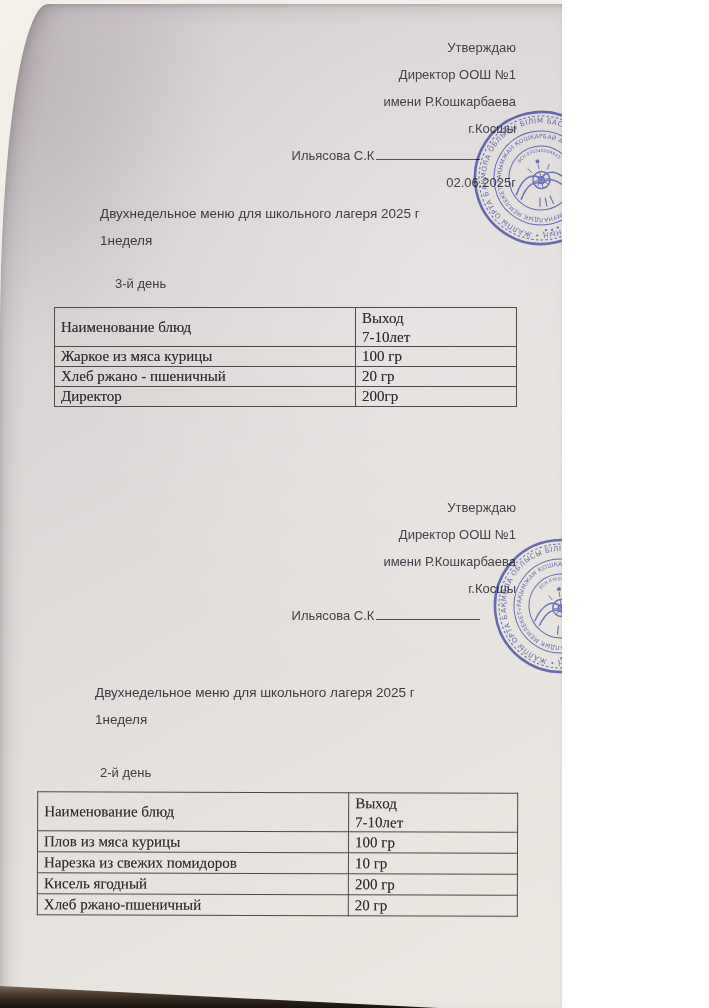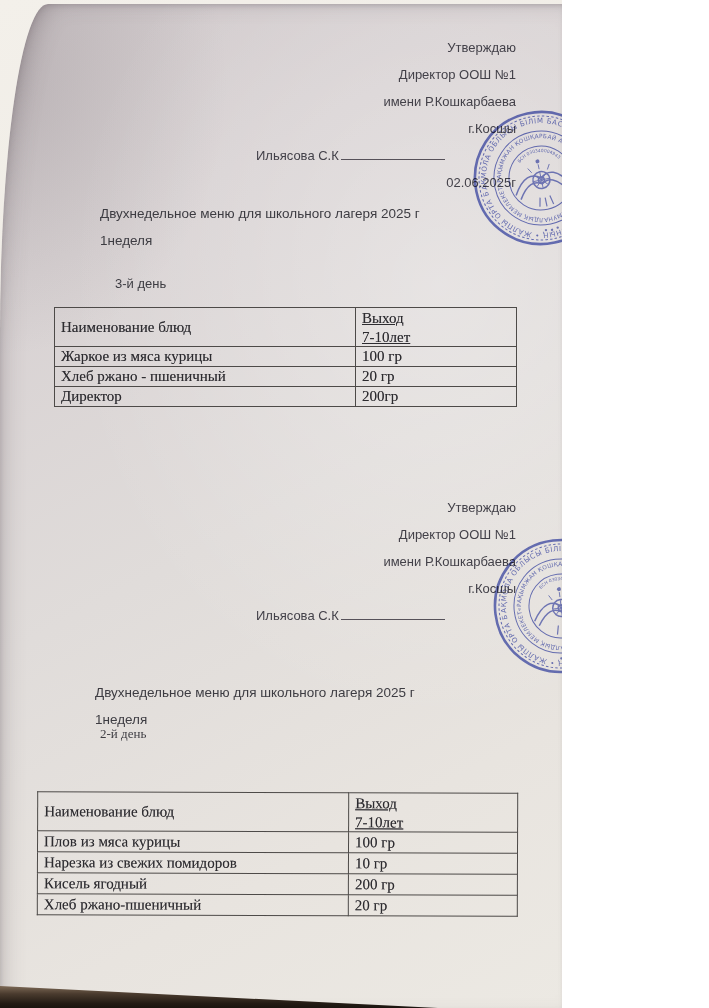--- a/index.html
+++ b/index.html
@@ -14,40 +14,40 @@
            radial-gradient(90% 60% at 0% 8%, rgba(95,85,92,.20), rgba(0,0,0,0) 45%),
            linear-gradient(152deg,#cfc8ca 0%,#d8d2d3 22%,#e0dcda 50%,#e8e4df 78%,#ecE9e3 100%);
          box-shadow:inset 10px 4px 26px -12px rgba(95,85,92,.45), inset 0 2px 6px -2px rgba(120,110,115,.5);}
   
   .desk{position:absolute;left:0;top:984px;width:478px;height:26px;z-index:6;
         clip-path:polygon(0 8%, 100% 100%, 0 100%);
         background:linear-gradient(#8a7560 0%, #4a3b2e 38%, #231b14 75%, #17110c 100%);}
   
   .approval{position:absolute;right:46px;width:260px;text-align:right;z-index:2;}
   .approval .ln{font-size:13px;line-height:15px;margin-bottom:12px;color:#434149;}
-  .sig-row{display:flex;justify-content:flex-start;font-size:13px;line-height:15px;margin-bottom:12px;color:#434149;}
+  .sig-row{display:flex;justify-content:center;font-size:13px;line-height:15px;margin-bottom:12px;color:#434149;}
   .sig-rule{width:104px;margin-left:2px;border-bottom:1.2px solid #565159;height:11px;}
   
   .title-wrap{position:absolute;z-index:2;font-size:13.5px;color:#3d3c42;}
   .day-label{position:absolute;z-index:2;font-size:13px;color:#3d3c42;}
   
   table.menu{position:absolute;z-index:2;border-collapse:collapse;table-layout:fixed;
              font-family:"Liberation Serif","DejaVu Serif",serif;color:#2d2c30;
              text-shadow:0 0 .5px rgba(50,48,55,.55);}
   table.menu th,table.menu td{border:1px solid #4d4a48;font-weight:normal;text-align:left;
              padding:0 6px;font-size:15px;overflow:hidden;white-space:nowrap;}
   .t1{left:54px;top:307px;width:463px;}
   .t1 .c1{width:301px;}
   .t1 thead th{height:32px;}
   .t1 tbody td{height:19px;}
   .t2{left:37px;top:792px;width:481px;transform:rotate(.2deg);}
   .t2 .c1{width:311px;}
   .t2 thead th{height:37px;}
   .t2 tbody td{height:20px;}
-  th.two-line{vertical-align:top;text-decoration:underline;}
+  th.two-line{vertical-align:top;}
   th.two-line div{line-height:17px;padding-top:2px;}
   
   .stamp{position:absolute;width:140px;height:140px;z-index:3;mix-blend-mode:multiply;opacity:.8;}
   .stamp-1{left:471px;top:108px;transform:rotate(-12deg);}
   .stamp-2{left:491px;top:536px;transform:rotate(-7deg);}
   
   .signature{position:absolute;z-index:4;mix-blend-mode:multiply;}
   .sig-1{left:594px;top:136px;}
   .sig-2{left:577px;top:590px;}
 </style>
@@ -189,21 +189,21 @@
       <circle cx="70" cy="53" r="2" fill="#4a57ba" stroke="none"></circle>
       <path d="M65 89 L63 98 M70 90 L70 99 M75 89 L77 98" stroke-width="1.2"></path>
       <circle cx="64" cy="122" r="1.2" fill="#4a57ba" stroke="none"></circle>
       <circle cx="70" cy="123" r="1.2" fill="#4a57ba" stroke="none"></circle>
       <circle cx="76" cy="122" r="1.2" fill="#4a57ba" stroke="none"></circle>
     </g>
   </svg>
 
   <div class="title-wrap" style="left:95px;right:55px;top:685px;">Двухнедельное меню для школьного лагеря 2025 г</div>
   <div class="title-wrap" style="left:95px;right:55px;top:712px;">1неделя</div>
-  <div class="day-label" style="left:100px;top:726px;font-family:Liberation Serif, serif;">2-й день</div>
+  <div class="day-label" style="left:100px;top:765px;">2-й день</div>
 
   <table class="menu t2">
     <colgroup>
         <col class="c1">
         <col>
       </colgroup>
     <thead>
       <tr>
         <th>Наименование блюд</th>
         <th class="two-line">

